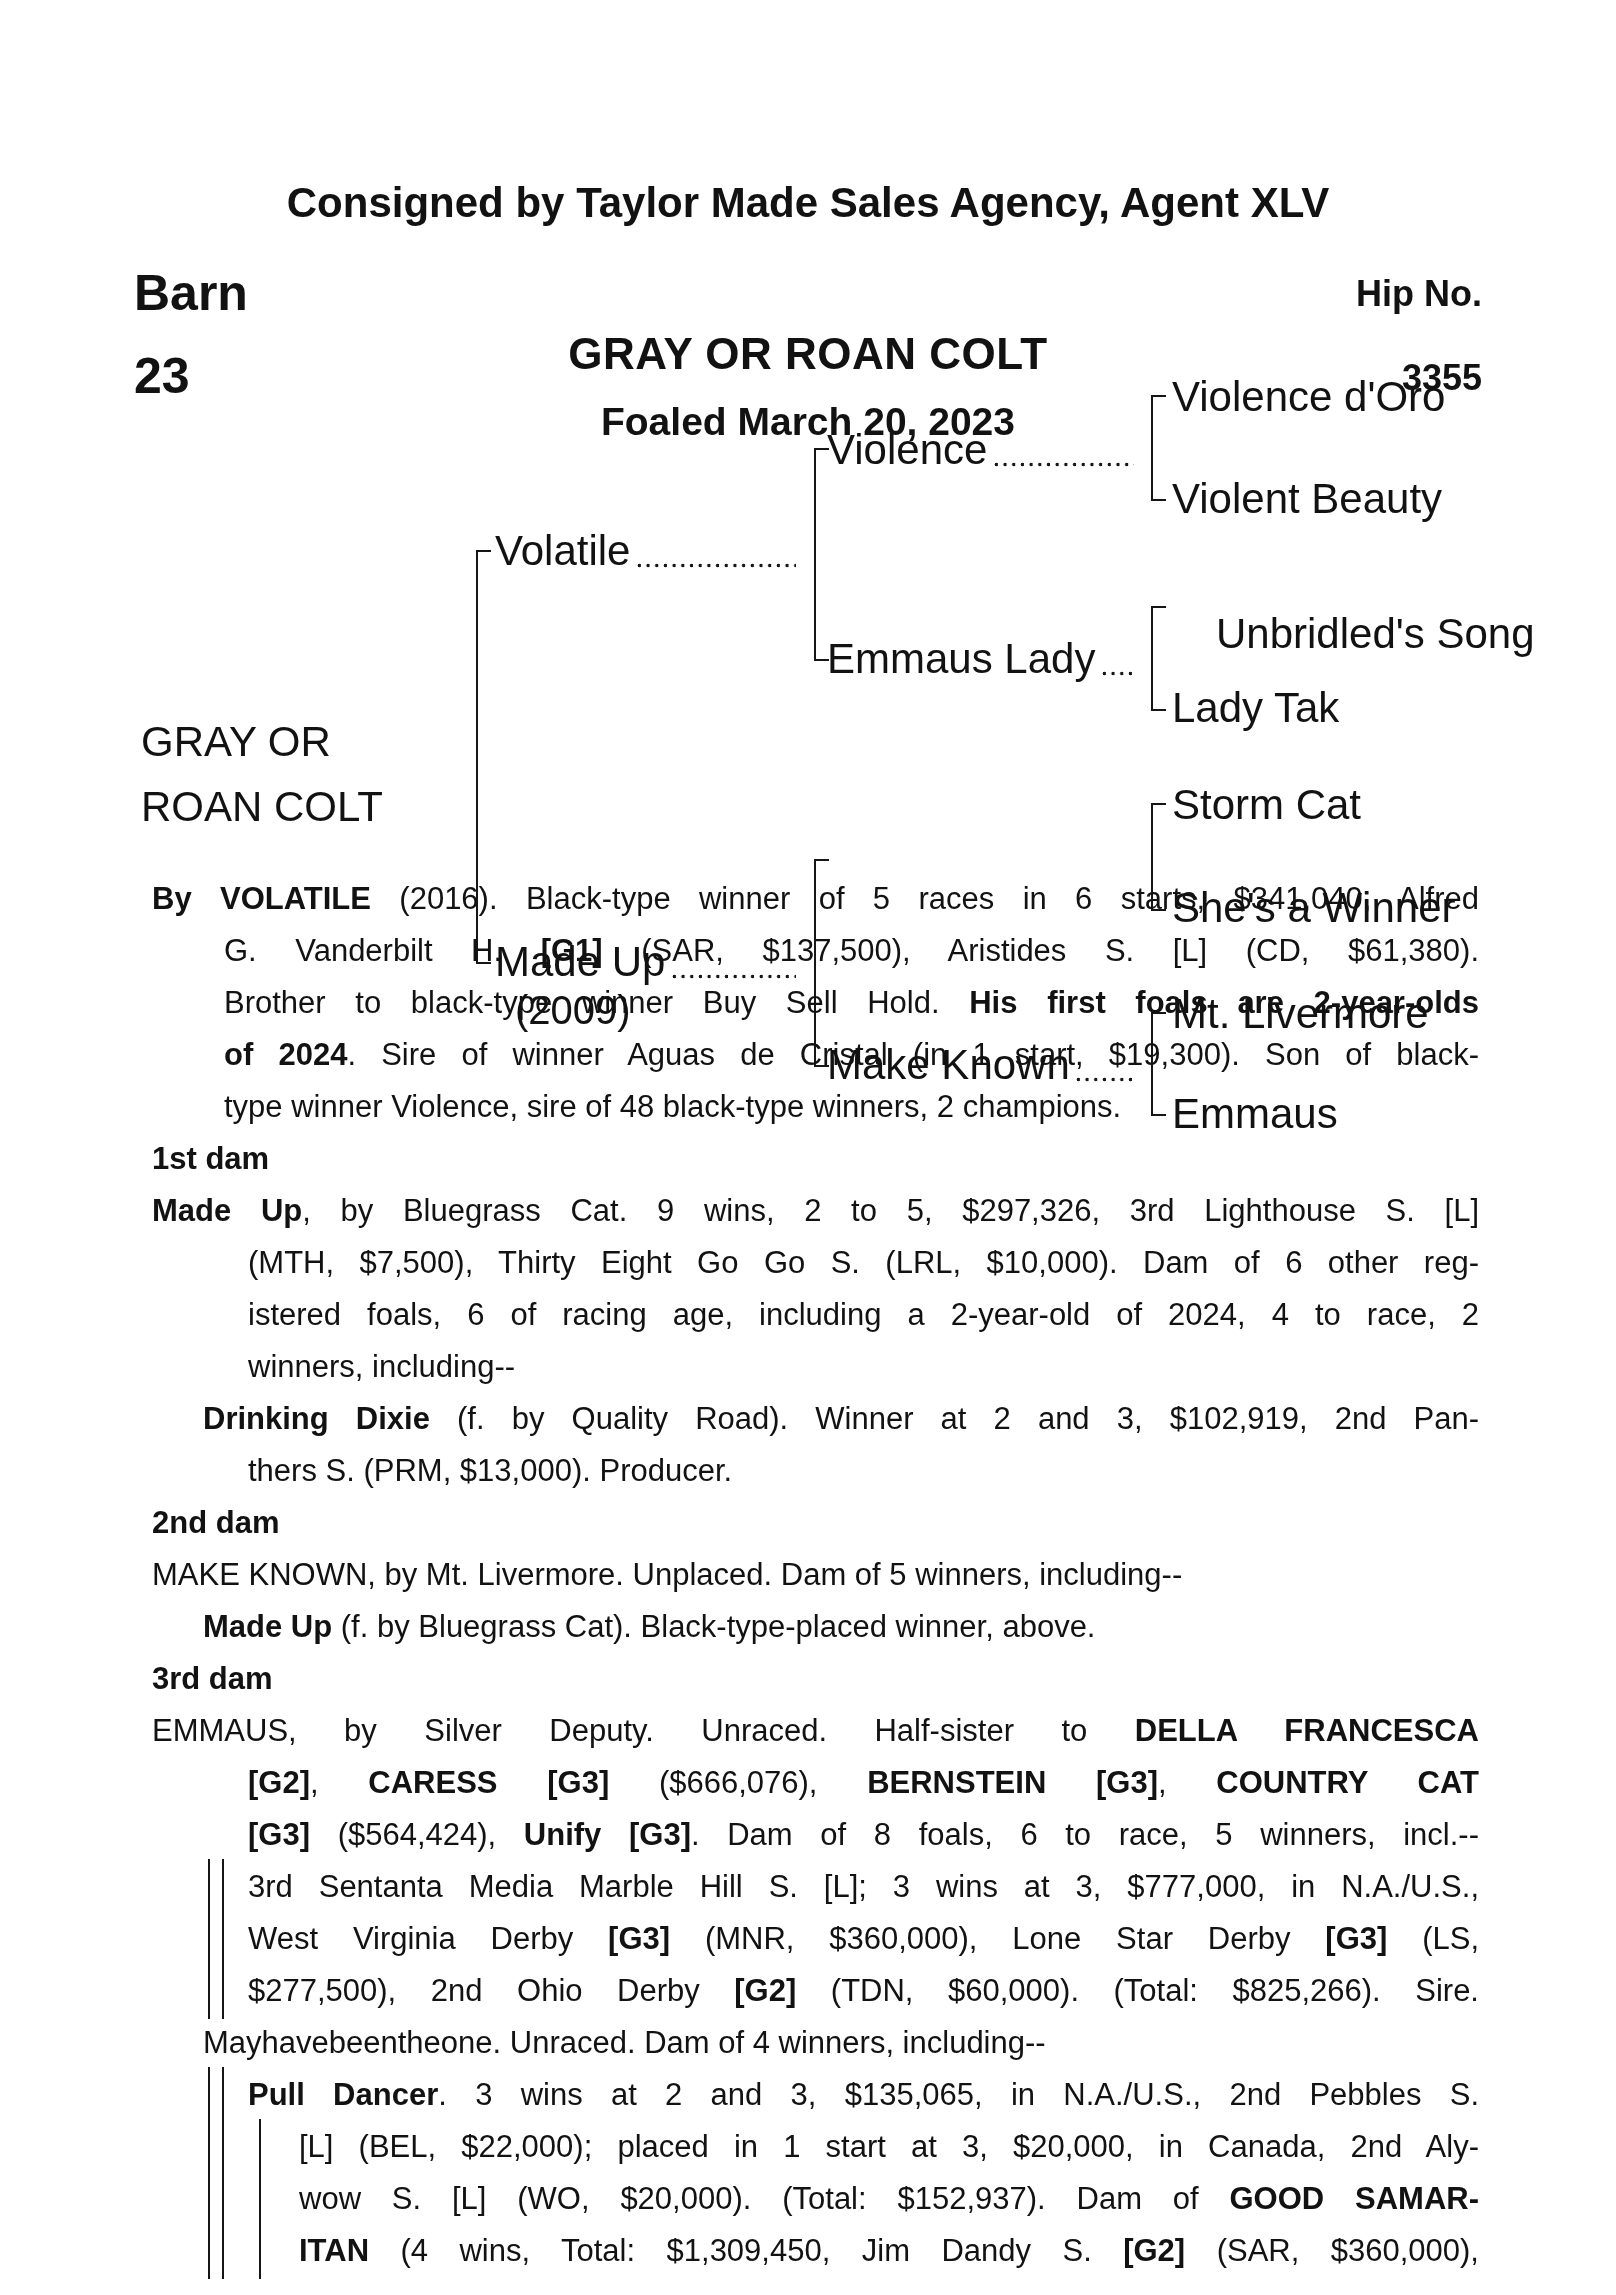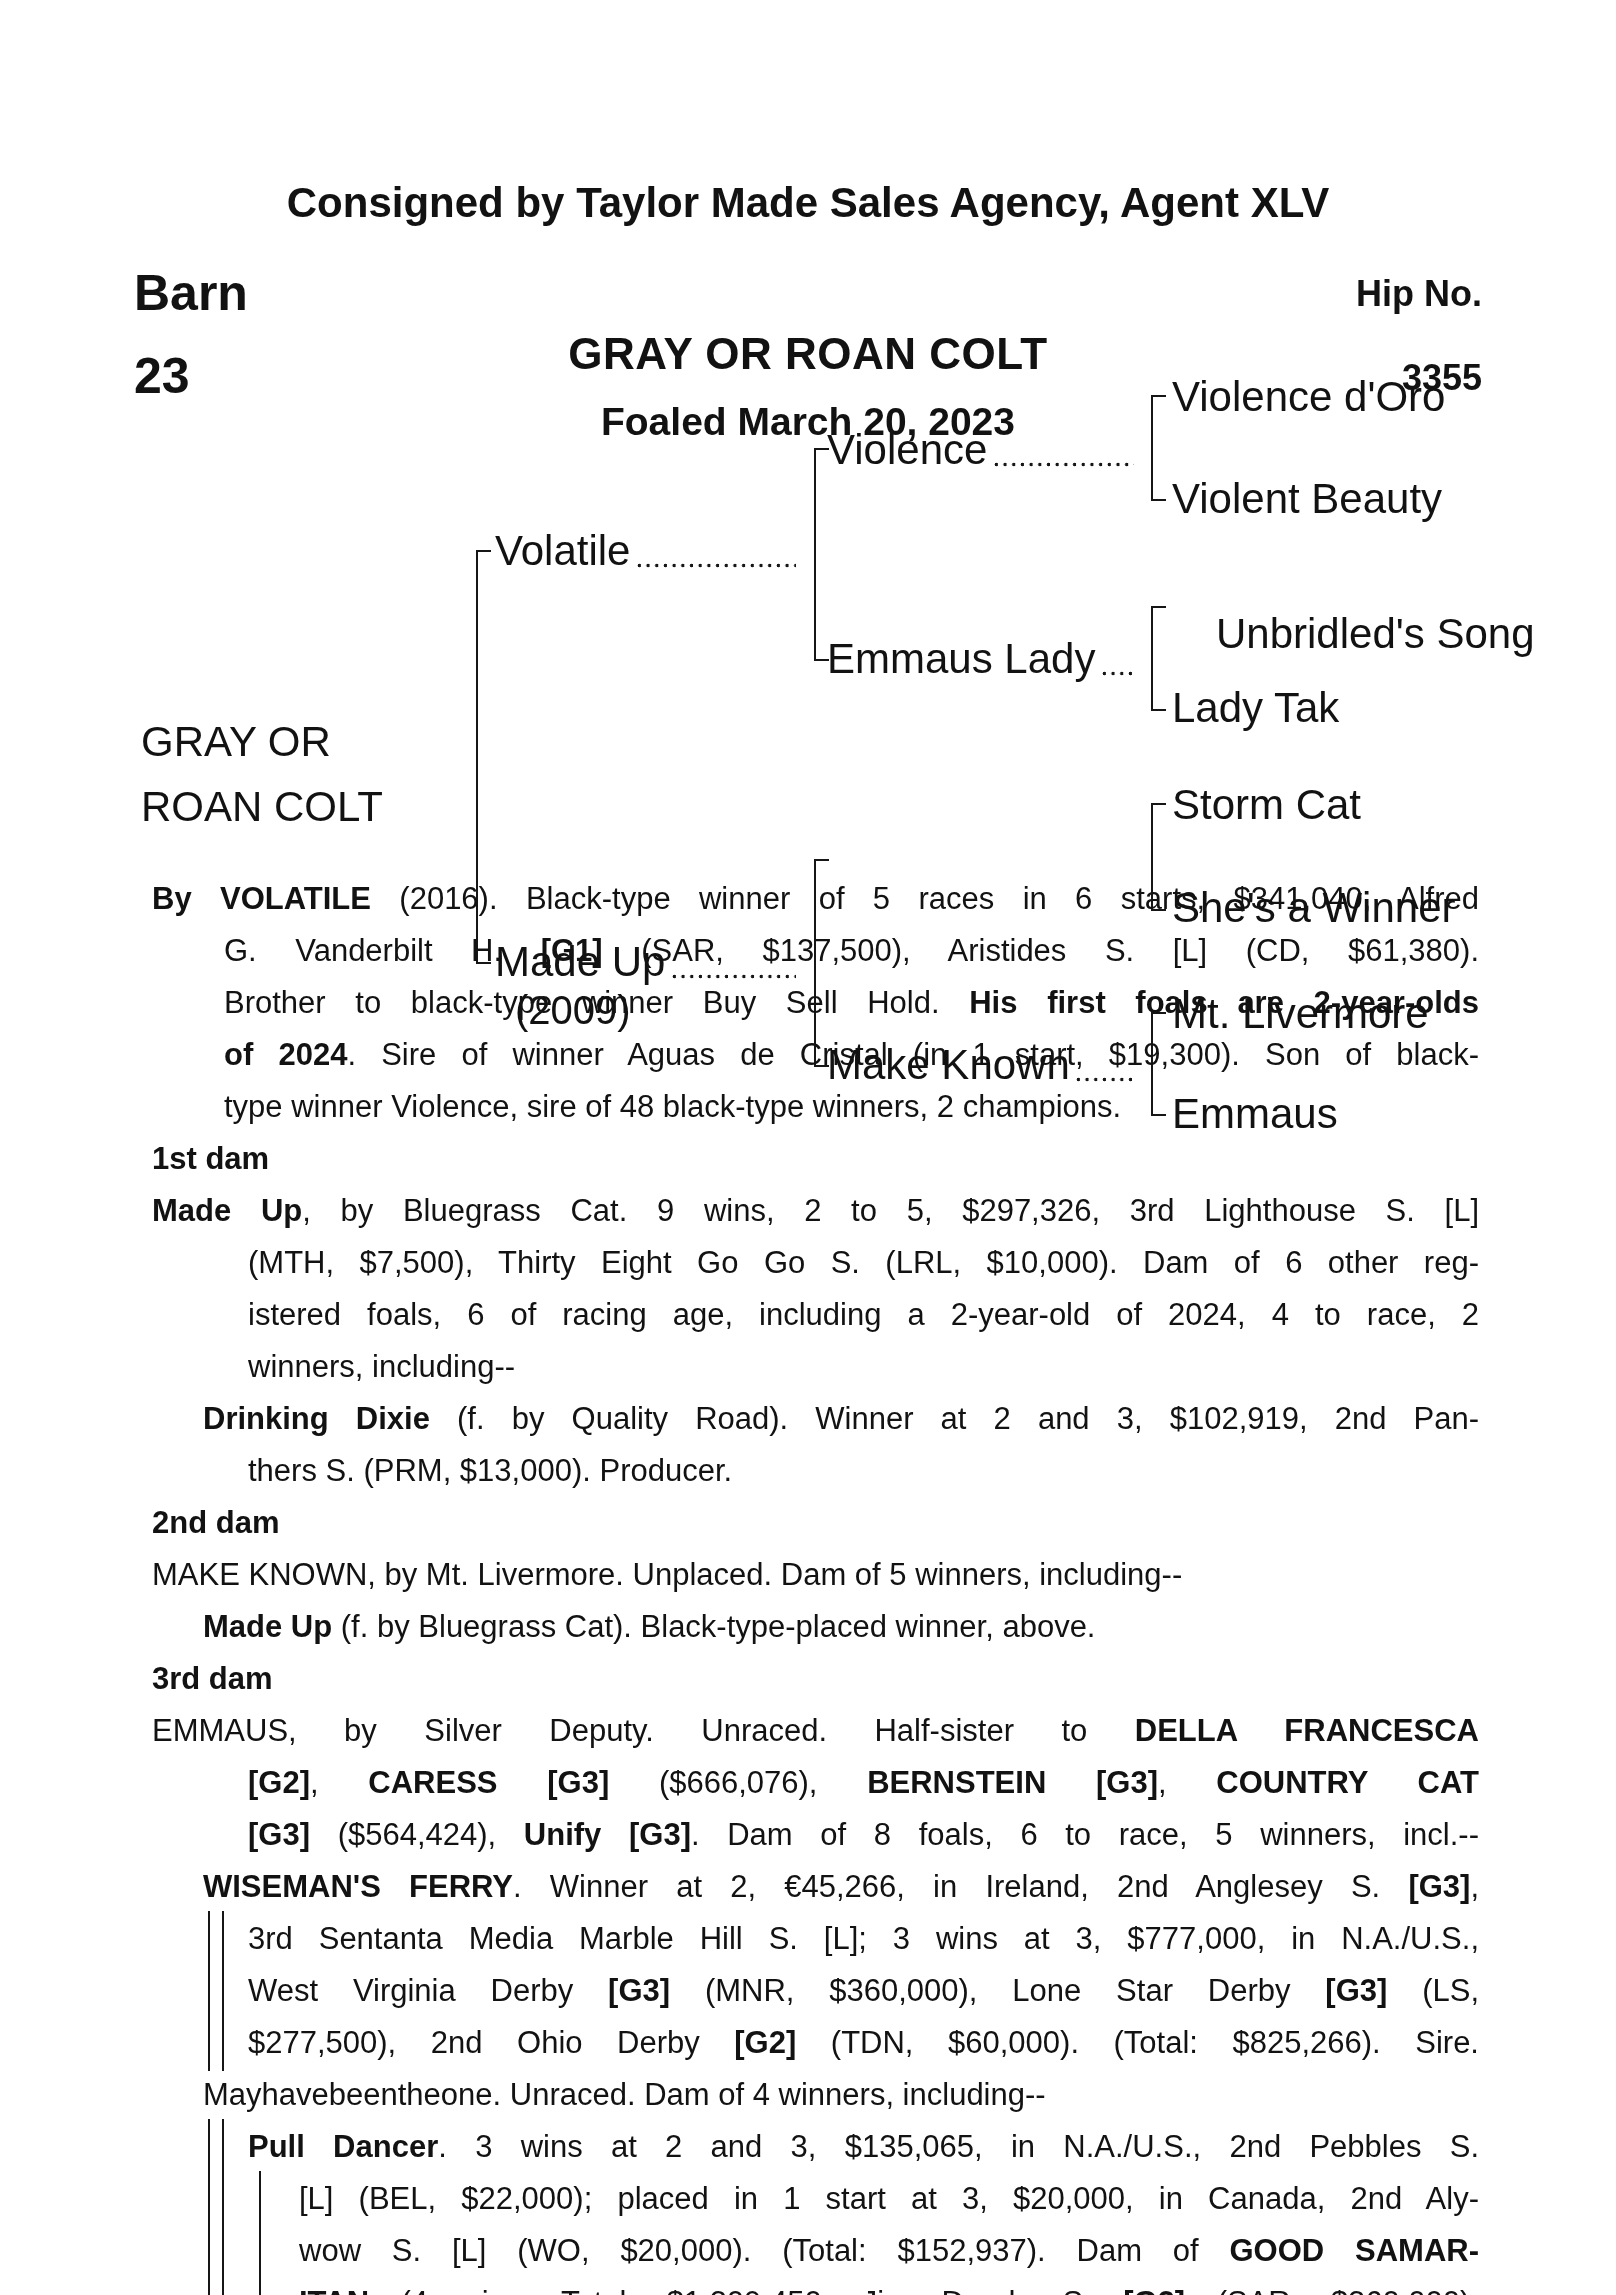--- a/index.html
+++ b/index.html
@@ -188,23 +188,20 @@
       <div class="line just">
         <span class="txt" style="padding-left: 0px;"><span>EMMAUS, by Silver Deputy. Unraced. Half-sister to </span><span class="b">DELLA FRANCESCA</span></span>
       </div>
       <div class="line just">
         <span class="txt" style="padding-left: 96px;"><span class="b">[G2]</span><span>, </span><span class="b">CARESS [G3]</span><span> ($666,076), </span><span class="b">BERNSTEIN [G3]</span><span>, </span><span class="b">COUNTRY CAT</span></span>
       </div>
       <div class="line just">
         <span class="txt" style="padding-left: 96px;"><span class="b">[G3]</span><span> ($564,424), </span><span class="b">Unify [G3]</span><span>. Dam of 8 foals, 6 to race, 5 winners, incl.--</span></span>
       </div>
       <div class="line just">
-        <span class="txt" style="padding-left: 51px;"><span class="b">WISEMAN'S FERRY</span><span>. Winner at 2, €45,266, in Ireland, 2nd Anglesey S. </span><span class="b">[G3]</span><span>,</span></span>
-      </div>
-      <div class="line just">
         <span class="bar" style="left: 56px;"></span>
         <span class="bar" style="left: 70px;"></span>
         <span class="txt" style="padding-left: 96px;"><span>3rd Sentanta Media Marble Hill S. [L]; 3 wins at 3, $777,000, in N.A./U.S.,</span></span>
       </div>
       <div class="line just">
         <span class="bar" style="left: 56px;"></span>
         <span class="bar" style="left: 70px;"></span>
         <span class="txt" style="padding-left: 96px;"><span>West Virginia Derby </span><span class="b">[G3]</span><span> (MNR, $360,000), Lone Star Derby </span><span class="b">[G3]</span><span> (LS,</span></span>
       </div>
       <div class="line just">

